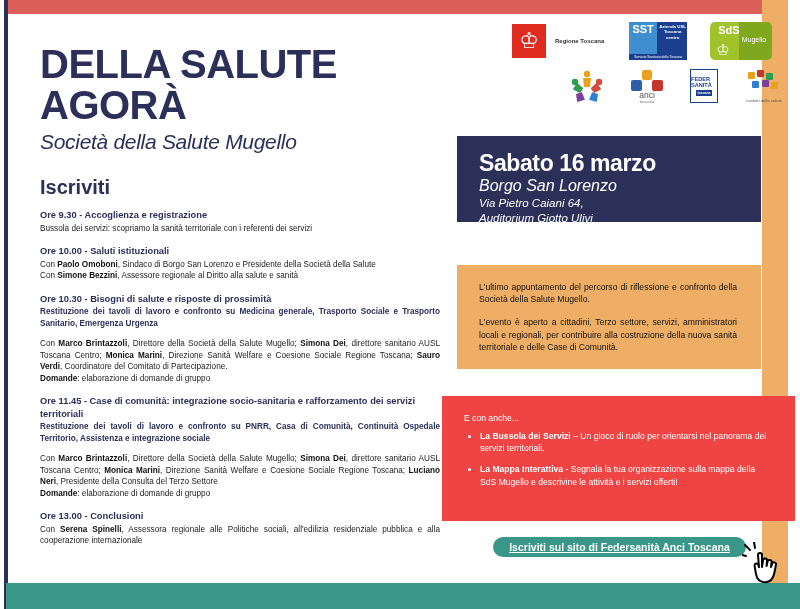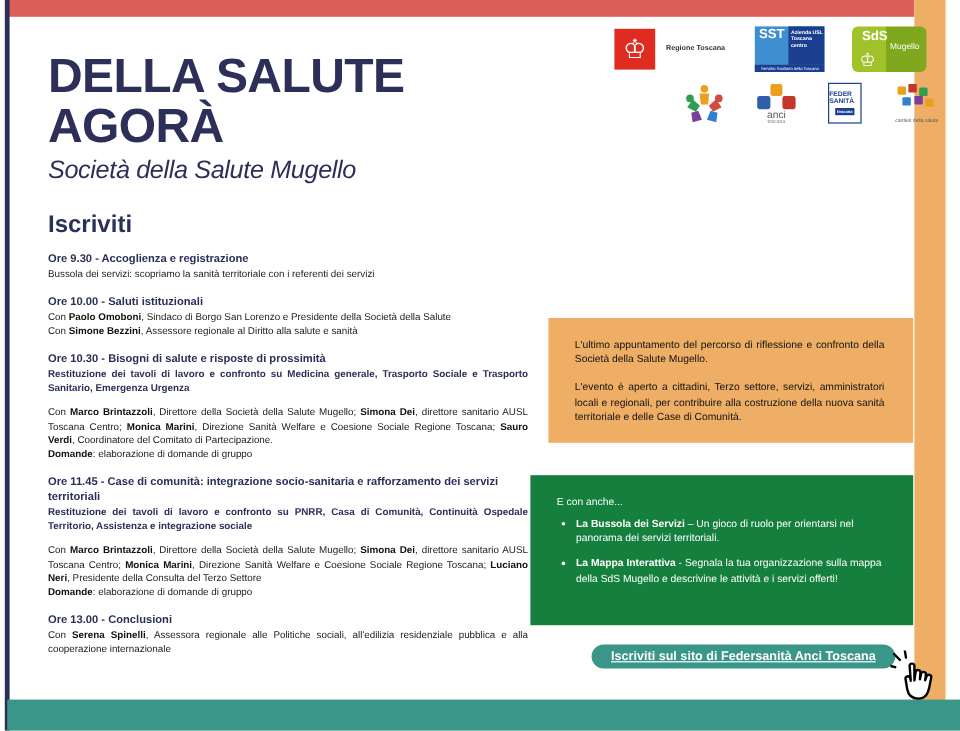--- a/index.html
+++ b/index.html
@@ -84,21 +84,21 @@
   .lg-toscana .pg{font-size:22px;line-height:22px;color:#fff;}
   .lg-toscana-text{
     font-size:6px;font-weight:bold;color:#333;white-space:nowrap;
     flex:0 0 auto;
   }
   .lg-sst{
     width:58px;height:38px;background:#3f8fd0;
     display:flex;flex-direction:column;flex:0 0 auto;
     margin-left:16px;
   }
-  .lg-sst .top{display:flex;flex:1;}
+  .lg-sst .top{display:flex;flex:1;text-align:center;}
   .lg-sst .sst{
     flex:0 0 48%;color:#fff;font-weight:bold;font-size:11px;
     display:flex;align-items:flex-start;justify-content:center;
     padding-top:1px;
   }
   .lg-sst .az{
     flex:1;background:#1b3f8f;color:#fff;font-size:4.4px;
     line-height:5.4px;padding:2px 1px 0 2px;font-weight:bold;
   }
   .lg-sst .bot{
@@ -155,22 +155,22 @@
 
   .card-orange{
     position:absolute;left:457px;top:265px;width:304px;height:104px;
     background:#efae65;color:#111;padding:16px 24px 0 22px;
     box-sizing:border-box;
   }
   .card-orange p{margin:0;font-size:8.6px;line-height:12.2px;text-align:justify;}
   .card-orange p+p{margin-top:11px;}
 
   .card-red{
-    position:absolute;left:442px;top:396px;width:319px;height:125px;
-    background:#15803d;color:#fff;padding:16px 24px 0 22px;
+    position:absolute;left:442px;top:396px;width:353px;height:125px;
+    background:#ef4444;color:#fff;padding:16px 24px 0 22px;
     box-sizing:border-box;
   }
   .card-red .intro{font-size:8.6px;line-height:12px;margin:0 0 6px 0;}
   .card-red ul{margin:0;padding-left:16px;}
   .card-red li{font-size:8.6px;line-height:12.2px;margin-bottom:9px;}
   .card-red li b{font-weight:bold;}
 
   .cta{
     position:absolute;left:493px;top:537px;width:253px;height:20px;
     background:#399688;border-radius:16px;border:none;
@@ -302,20 +302,26 @@
           <rect x="24" y="4" width="7" height="7" rx="1" fill="#2f9e4f"></rect>
           <rect x="10" y="12" width="7" height="7" rx="1" fill="#2f7fd2"></rect>
           <rect x="20" y="11" width="7" height="7" rx="1" fill="#7a3f9d"></rect>
           <rect x="29" y="13" width="7" height="7" rx="1" fill="#e8a01e"></rect>
         </svg>
         <div class="cap">cantieri della salute</div>
       </div>
     </div>
   </div>
 
+  <div class="card-date">
+    <div class="d1">Sabato 16 marzo</div>
+    <div class="d2">Borgo San Lorenzo</div>
+    <div class="d3">Via Pietro Caiani 64,</div>
+    <div class="d3">Auditorium Giotto Ulivi</div>
+  </div>
 
   <div class="card-orange">
     <p>L'ultimo appuntamento del percorso di riflessione e confronto della Società della Salute Mugello.</p>
     <p>L'evento è aperto a cittadini, Terzo settore, servizi, amministratori locali e regionali, per contribuire alla costruzione della nuova sanità territoriale e delle Case di Comunità.</p>
   </div>
 
   <div class="card-red">
     <div class="intro">E con anche...</div>
     <ul>
       <li><b>La Bussola dei Servizi</b><span> – Un gioco di ruolo per orientarsi nel panorama dei servizi territoriali.</span></li>

